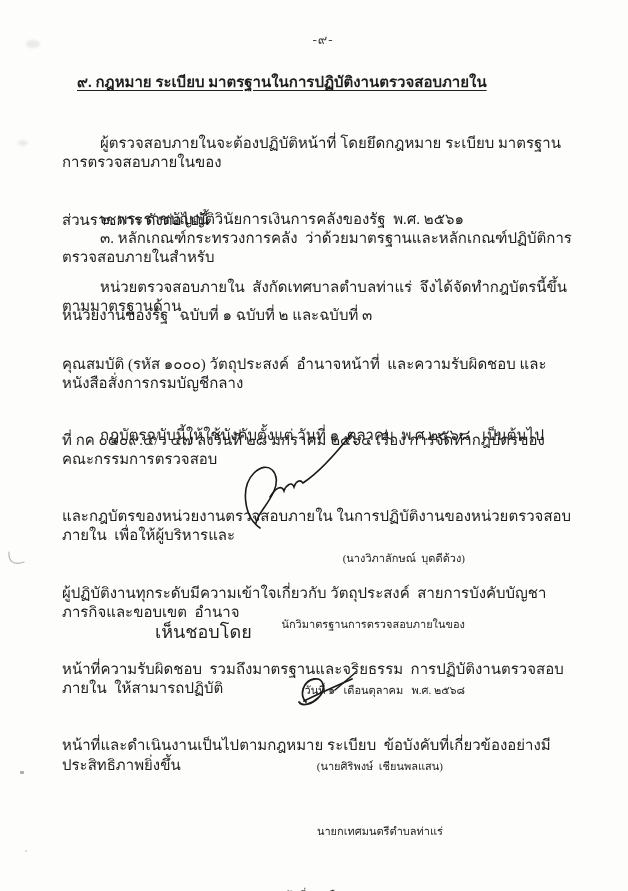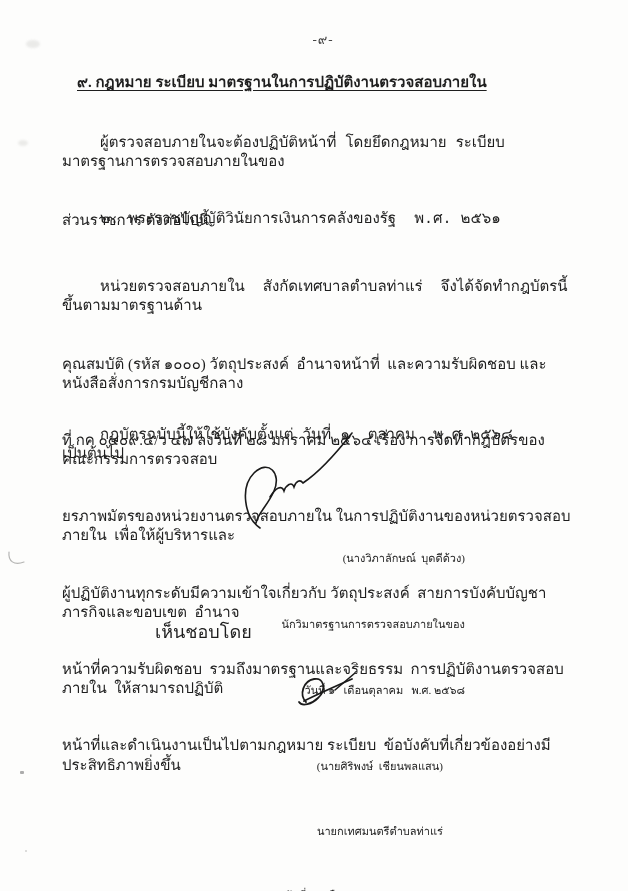--- a/index.html
+++ b/index.html
@@ -23,21 +23,21 @@
     text-decoration:underline;text-underline-offset:3px;
     white-space:pre-wrap;
     text-align:right;
   }
   .block{
     position:absolute;left:62px;width:512px;
     font-size:15px;line-height:19.1px;
     white-space:pre-wrap;
   }
   .block .ln{white-space:pre-wrap;}
-  .ln.indent{text-indent:38px;font-family:Liberation Mono, monospace;}
+  .ln.indent{text-indent:38px;}
   .sigblock{
     position:absolute;
     font-size:11px;
     text-align:right;
     line-height:22px;
     white-space:pre-wrap;
   }
   .approve{
     position:absolute;top:617px;left:155px;
     font-size:18px;white-space:pre-wrap;
@@ -59,26 +59,30 @@
   <div class="block" style="top:96px;">
     <div class="ln indent">ผู้ตรวจสอบภายในจะต้องปฏิบัติหน้าที่ โดยยึดกฎหมาย ระเบียบ มาตรฐานการตรวจสอบภายในของ</div>
     <div class="ln">ส่วนราชการ ดังต่อไปนี้</div>
   </div>
 
 
   <div class="block" style="top:172px;">
     <div class="ln indent">๒. พระราชบัญญัติวินัยการเงินการคลังของรัฐ  พ.ศ. ๒๕๖๑</div>
   </div>
 
+  <div class="block" style="top:191px;">
+    <div class="ln indent">๓. หลักเกณฑ์กระทรวงการคลัง  ว่าด้วยมาตรฐานและหลักเกณฑ์ปฏิบัติการตรวจสอบภายในสำหรับ</div>
+    <div class="ln">หน่วยงานของรัฐ   ฉบับที่ ๑ ฉบับที่ ๒ และฉบับที่ ๓</div>
+  </div>
 
   <div class="block" style="top:240px;">
     <div class="ln indent">หน่วยตรวจสอบภายใน  สังกัดเทศบาลตำบลท่าแร่  จึงได้จัดทำกฎบัตรนี้ขึ้นตามมาตรฐานด้าน</div>
     <div class="ln">คุณสมบัติ (รหัส ๑๐๐๐) วัตถุประสงค์  อำนาจหน้าที่  และความรับผิดชอบ และหนังสือสั่งการกรมบัญชีกลาง</div>
     <div class="ln">ที่ กค ๐๔๐๙.๔/ว ๔๗ ลงวันที่ ๒๘ มกราคม ๒๕๖๔ เรื่อง การจัดทำกฎบัตรของคณะกรรมการตรวจสอบ</div>
-    <div class="ln">ยรภาพมัตรของหน่วยงานตรวจสอบภายใน ในการปฏิบัติงานของหน่วยตรวจสอบภายใน  เพื่อให้ผู้บริหารและ</div>
+    <div class="ln">และกฎบัตรของหน่วยงานตรวจสอบภายใน ในการปฏิบัติงานของหน่วยตรวจสอบภายใน  เพื่อให้ผู้บริหารและ</div>
     <div class="ln">ผู้ปฏิบัติงานทุกระดับมีความเข้าใจเกี่ยวกับ วัตถุประสงค์  สายการบังคับบัญชา  ภารกิจและขอบเขต  อำนาจ</div>
     <div class="ln">หน้าที่ความรับผิดชอบ  รวมถึงมาตรฐานและจริยธรรม  การปฏิบัติงานตรวจสอบภายใน  ให้สามารถปฏิบัติ</div>
     <div class="ln">หน้าที่และดำเนินงานเป็นไปตามกฎหมาย ระเบียบ  ข้อบังคับที่เกี่ยวข้องอย่างมีประสิทธิภาพยิ่งขึ้น</div>
   </div>
 
   <div class="block" style="top:388px;">
     <div class="ln indent">กฎบัตรฉบับนี้ให้ใช้บังคับตั้งแต่ วันที่ ๑  ตุลาคม  พ.ศ.๒๕๖๘   เป็นต้นไป</div>
   </div>
 
   <svg class="sig" style="left:230px;top:425px;" width="140" height="105" viewBox="0 0 140 105">

